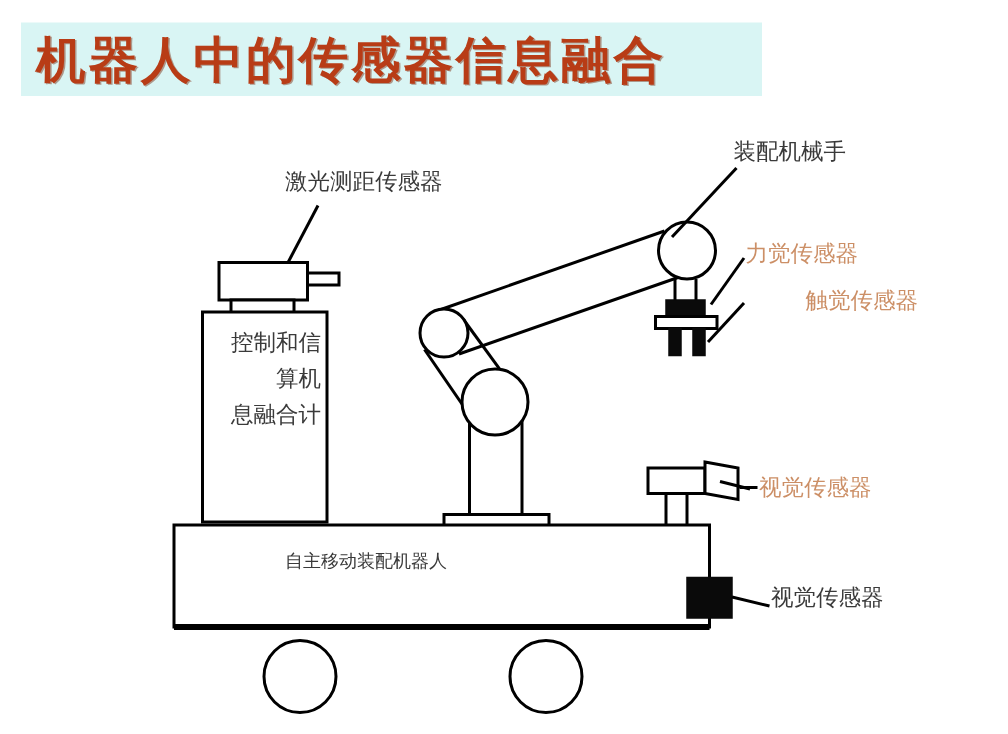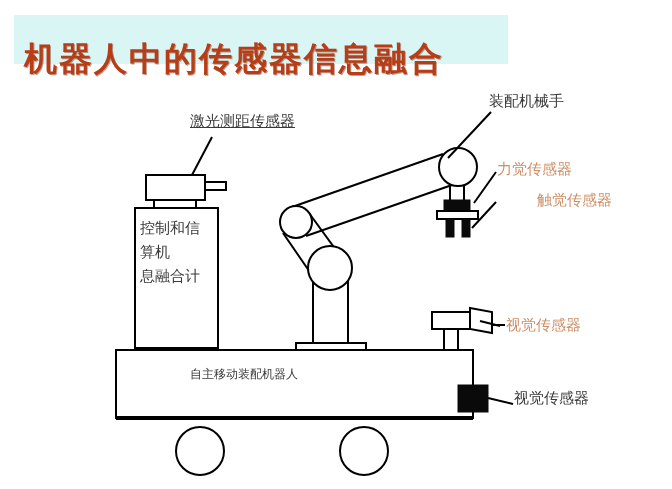--- a/index.html
+++ b/index.html
@@ -30,48 +30,47 @@
     width: 480px;
     height: 44px;
     line-height: 44px;
     font-family: "DejaVu Serif", "Liberation Serif", serif;
     font-size: 33px;
     font-weight: bold;
     letter-spacing: 2px;
     color: #b83c16;
     text-shadow: 1px 1px 0 rgba(120,40,10,0.45);
     white-space: nowrap;
-    margin-top: 19px;
   }
   .lbl {
     position: absolute;
     white-space: nowrap;
     font-family: "DejaVu Sans", "Liberation Sans", sans-serif;
     font-size: 15px;
     line-height: 1.18;
     color: #3a3a3a;
   }
   .lbl.orange { color: #cc8f66; }
   .lbl.center { text-align: center; }
   #svg-scene {
     position: absolute;
     left: 0;
     top: 0;
     width: 672px;
     height: 489px;
   }
-  #lbl-laser   { left: 190px; top: 113px; text-decoration: underline; }
+  #lbl-laser   { left: 190px; top: 113px; }
   #lbl-arm     { left: 489px; top: 93px; }
   #lbl-force   { left: 497px; top: 161px; }
   #lbl-tactile { left: 497px; top: 192px; margin-left: 40px; }
   #lbl-vision  { left: 506px; top: 317px; }
   #lbl-ultra   { left: 514px; top: 390px; }
   #lbl-computer {
     left: 140px; top: 216px; width: 74px;
-    font-size: 15px; line-height: 24px; text-align: left;
+    font-size: 15px; line-height: 24px; text-align: right;
   }
   #lbl-robot   { left: 190px; top: 367px; font-size: 12px; }
 </style>
 </head>
 <body>
 
 <div id="page">
 
   <div id="title-banner"></div>
   <div id="title-text">机器人中的传感器信息融合</div>

